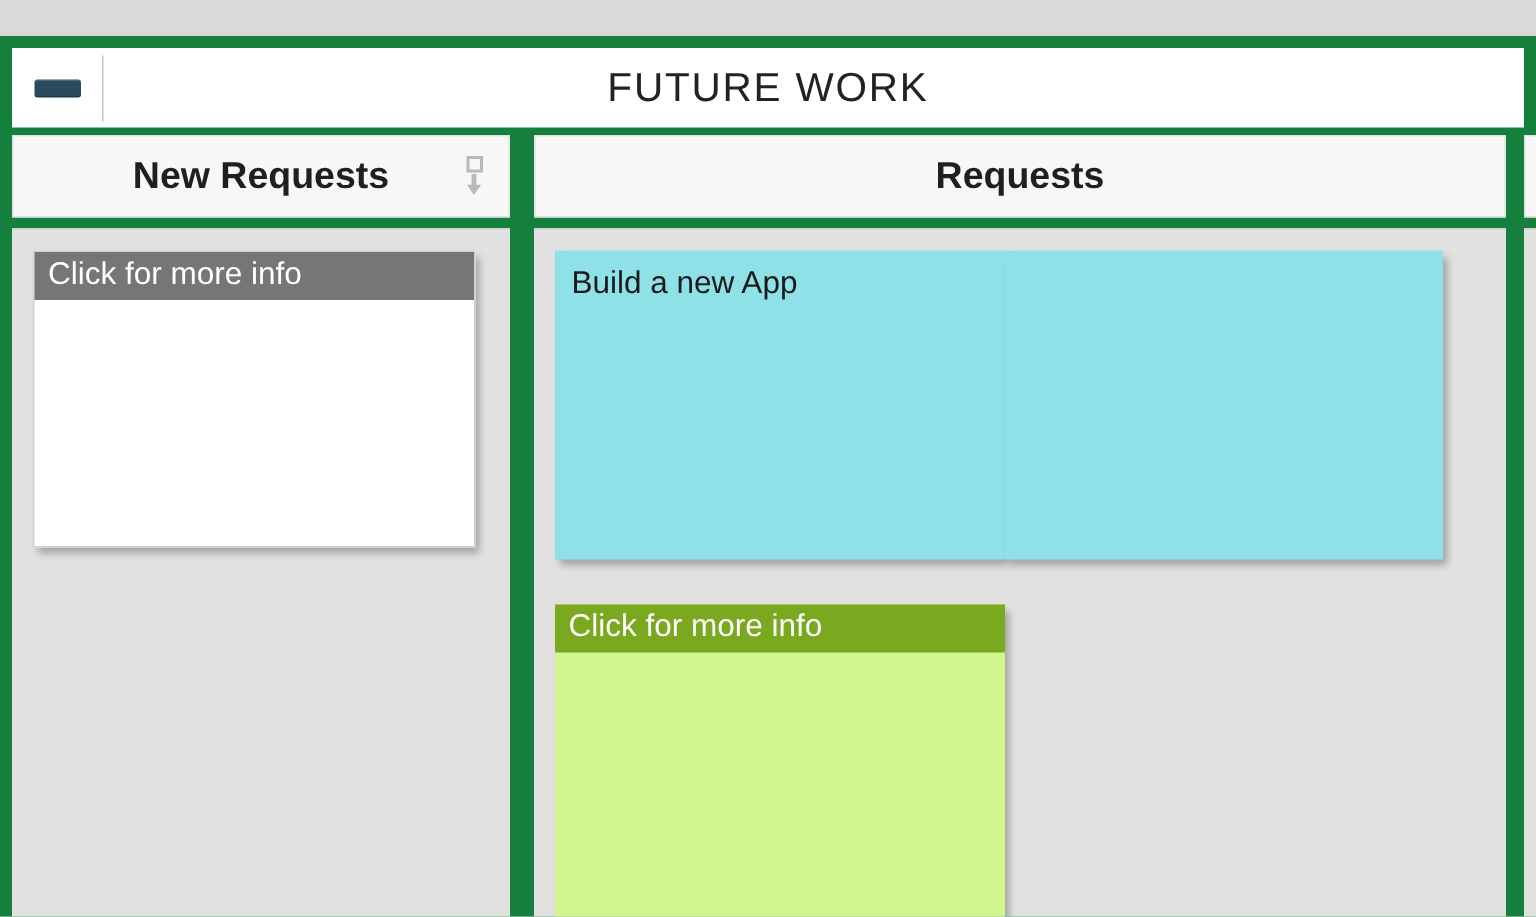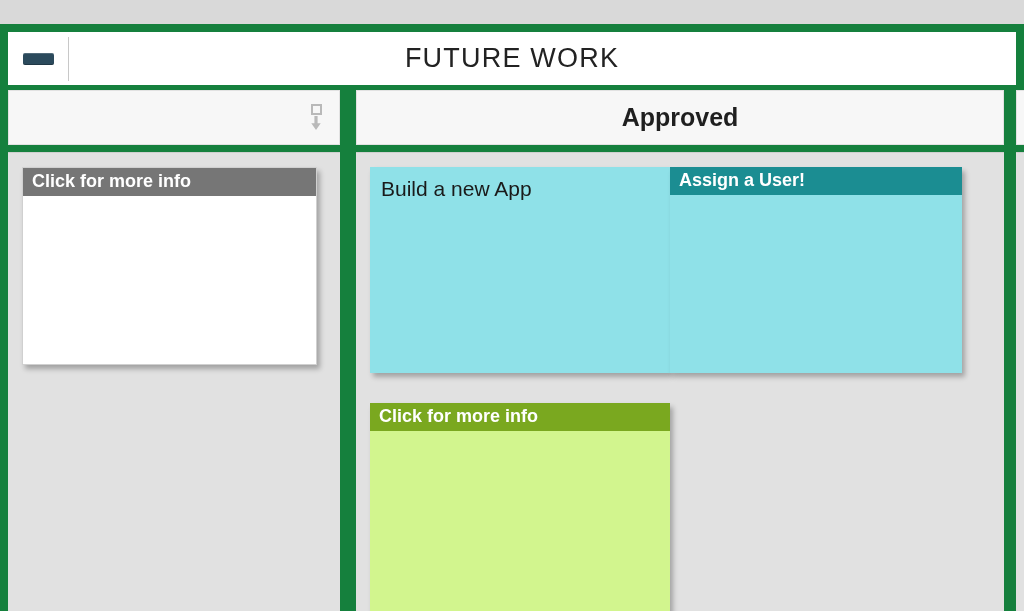--- a/index.html
+++ b/index.html
@@ -140,22 +140,22 @@
   }
 
   
   .card {
     position: relative;
     box-sizing: border-box;
     margin-bottom: 30px;
     box-shadow: 3px 4px 5px rgba(0,0,0,0.28);
   }
   .card-header {
-    font-size: 18px;
-    font-weight: bold;
+    font-size: 21px;
+    font-weight: normal;
     color: #ffffff;
     padding: 3px 9px 5px 9px;
     line-height: 1.12;
     white-space: nowrap;
     overflow: hidden;
   }
   .card-body {
     font-size: 21px;
     color: #1a1a1a;
     padding: 5px 11px 10px 11px;
@@ -195,54 +195,54 @@
       <div class="menu-pill"></div>
     </div>
     <div class="topbar-sep"></div>
     <div class="topbar-title">FUTURE WORK</div>
   </div>
 
   <div class="board">
 
     <div class="column" style="width:348px;">
       <div class="col-header">
+        <div class="col-header-title">New Requests</div>
         <div class="col-header-icon">
           <div class="icon-square"></div>
           <span class="icon-arrow">
             <svg width="16" height="15" viewBox="0 0 16 15" aria-hidden="true">
               <path d="M6.4 0h3.2v7.2h3.1L8 14 3.3 7.2h3.1z" fill="#b9b9b9"></path>
             </svg>
           </span>
         </div>
       </div>
       <div class="col-body">
         <div class="card card-white card-w-col1 card-h-1">
           <div class="card-header">Click for more info</div>
         </div>
       </div>
     </div>
 
     <div class="column" style="width:664px;">
       <div class="col-header">
-        <div class="col-header-title">Approved</div>
+        <div class="col-header-title">Requests</div>
       </div>
       <div class="col-body" style="display:flex; padding-left:14px;">
 
         <div style="flex:none; width:300px;">
           <div class="card card-cyan card-plain card-w-col2 card-h-2">
             <div class="card-body">Build a new App</div>
           </div>
           <div class="card card-green card-w-col2 card-h-3">
             <div class="card-header">Click for more info</div>
           </div>
         </div>
 
         <div style="flex:none; width:292px;">
           <div class="card card-cyan card-w-col3 card-h-2">
-            <div class="card-header">Assign a User!</div>
           </div>
         </div>
 
       </div>
     </div>
 
     <div class="column column-partial" style="width:14px;">
       <div class="col-header" style="margin:0 0 0 4px;"></div>
       <div class="col-body" style="margin:7px 0 0 4px;"></div>
     </div>

